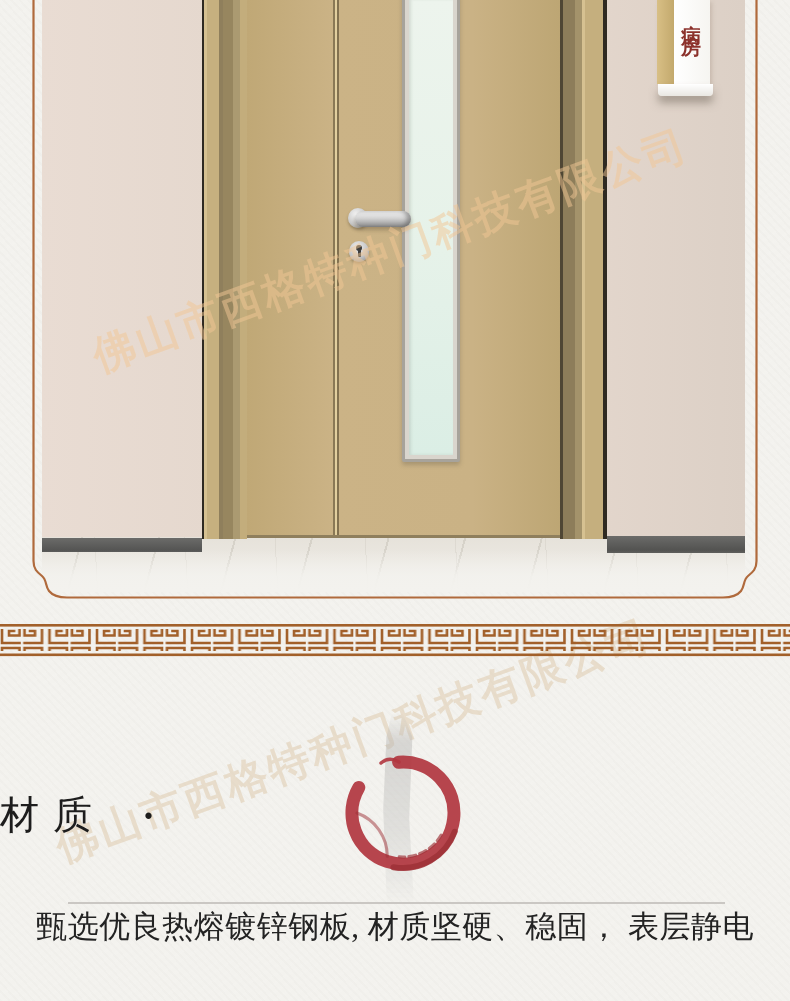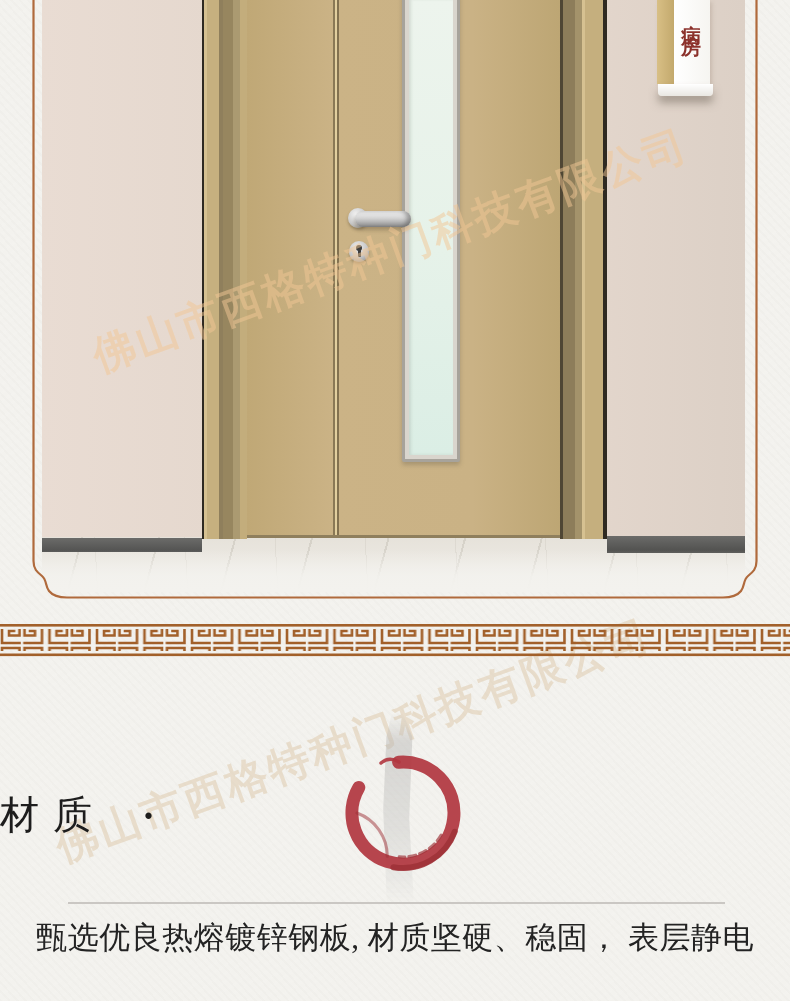--- a/index.html
+++ b/index.html
@@ -83,21 +83,21 @@
     filter:blur(3px); }
   .enso-svg { position:absolute; left:313px; top:723px; z-index:4; }
   .title-row { position:absolute; left:0; top:782px; width:100%; height:66px; z-index:5;
     display:flex; align-items:center; justify-content:flex-start; gap:36px;
     font-size:39px; letter-spacing:14px; }
   .title-dot { letter-spacing:0; font-weight:bold; }
 
   
   .divider { position:absolute; left:68px; top:902px; width:657px; height:2px; z-index:3; }
   .body-text { position:absolute; left:15px; top:908px; width:760px; z-index:4;
-    text-align:center; font-size:31px; line-height:38px; letter-spacing:0.5px;margin-top:11px; }
+    text-align:center; font-size:31px; line-height:38px; letter-spacing:0.5px; }
 </style>
 </head>
 <body>
 
 <div class="page">
 
   <div class="photo">
     <div class="floor"></div>
     <div class="baseboard-left"></div>
     <div class="baseboard-right"></div>

